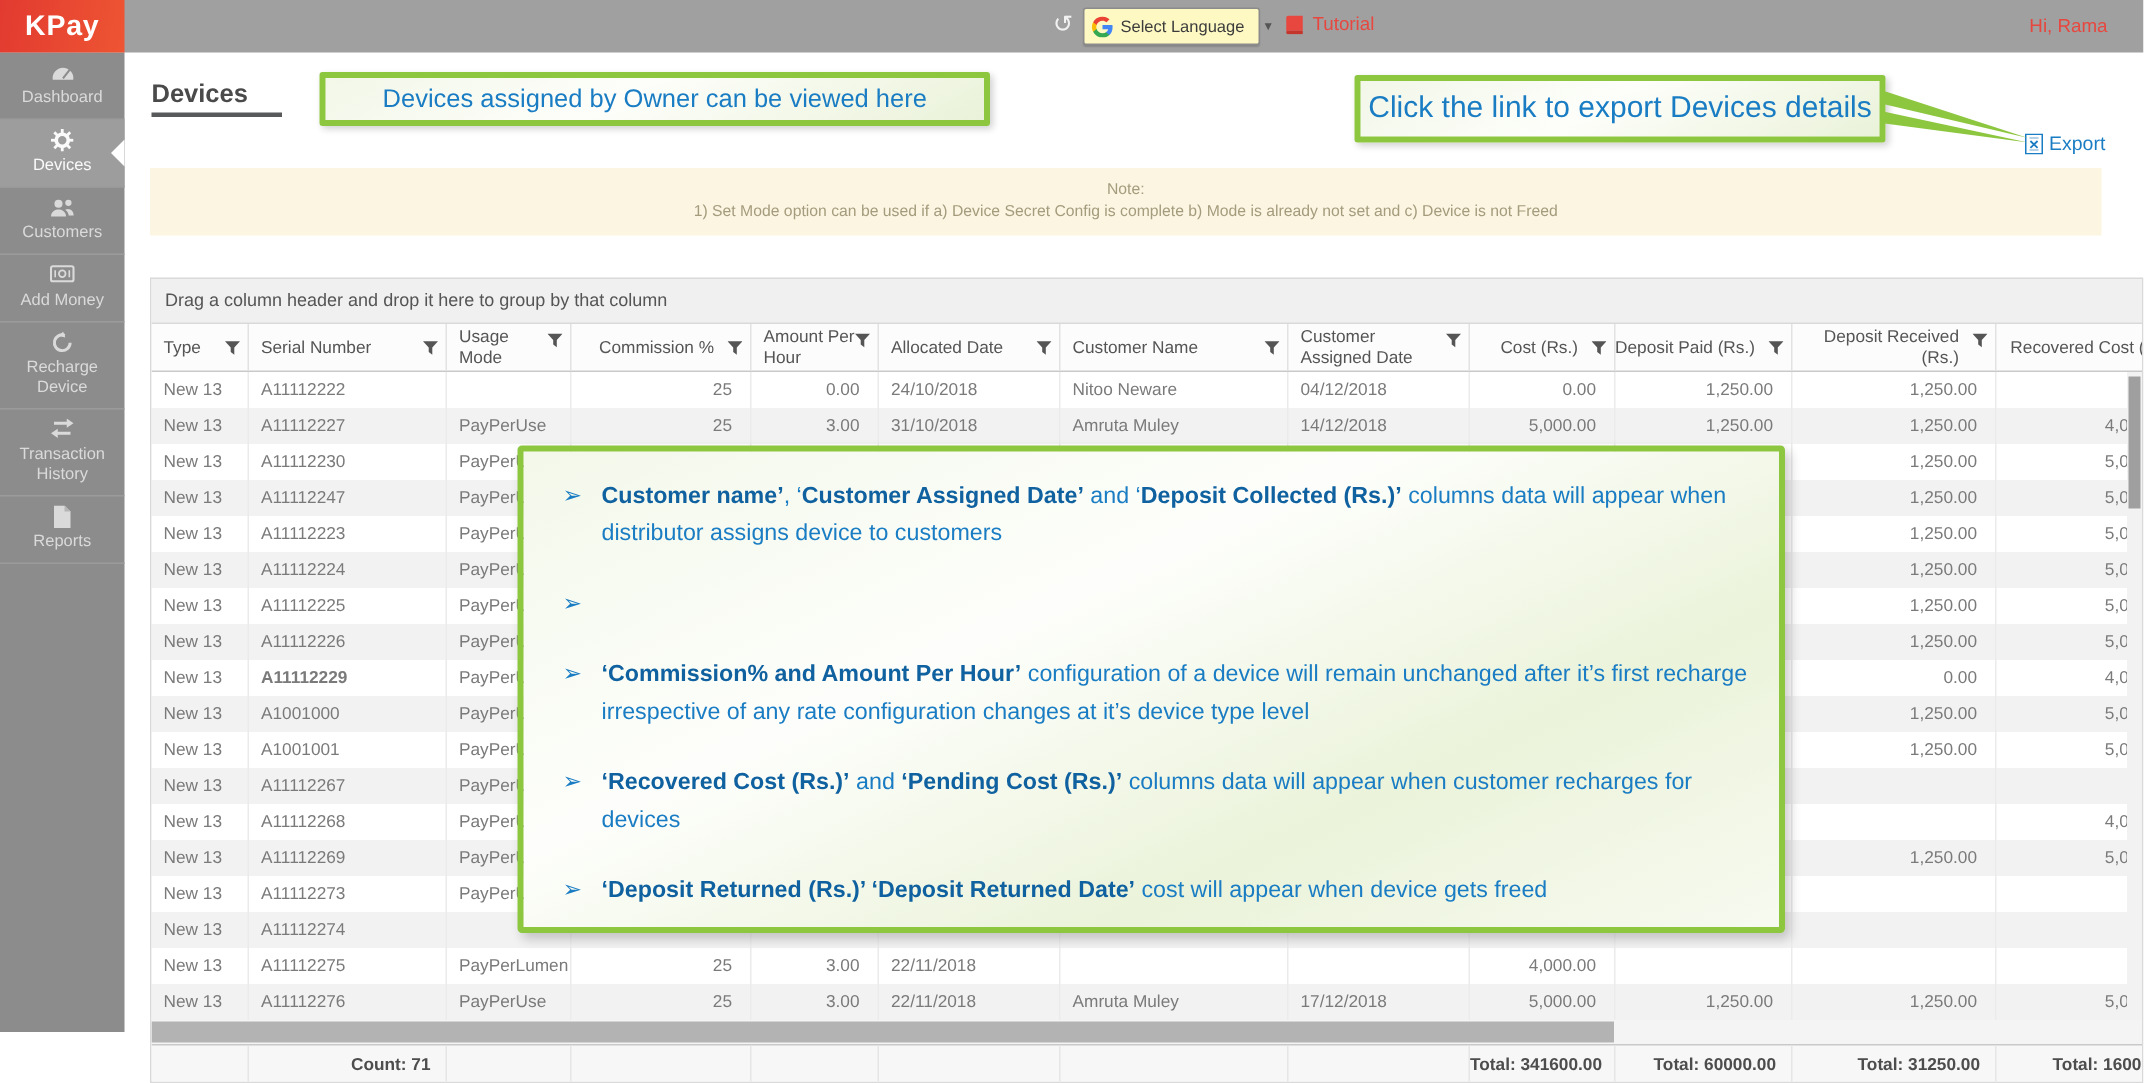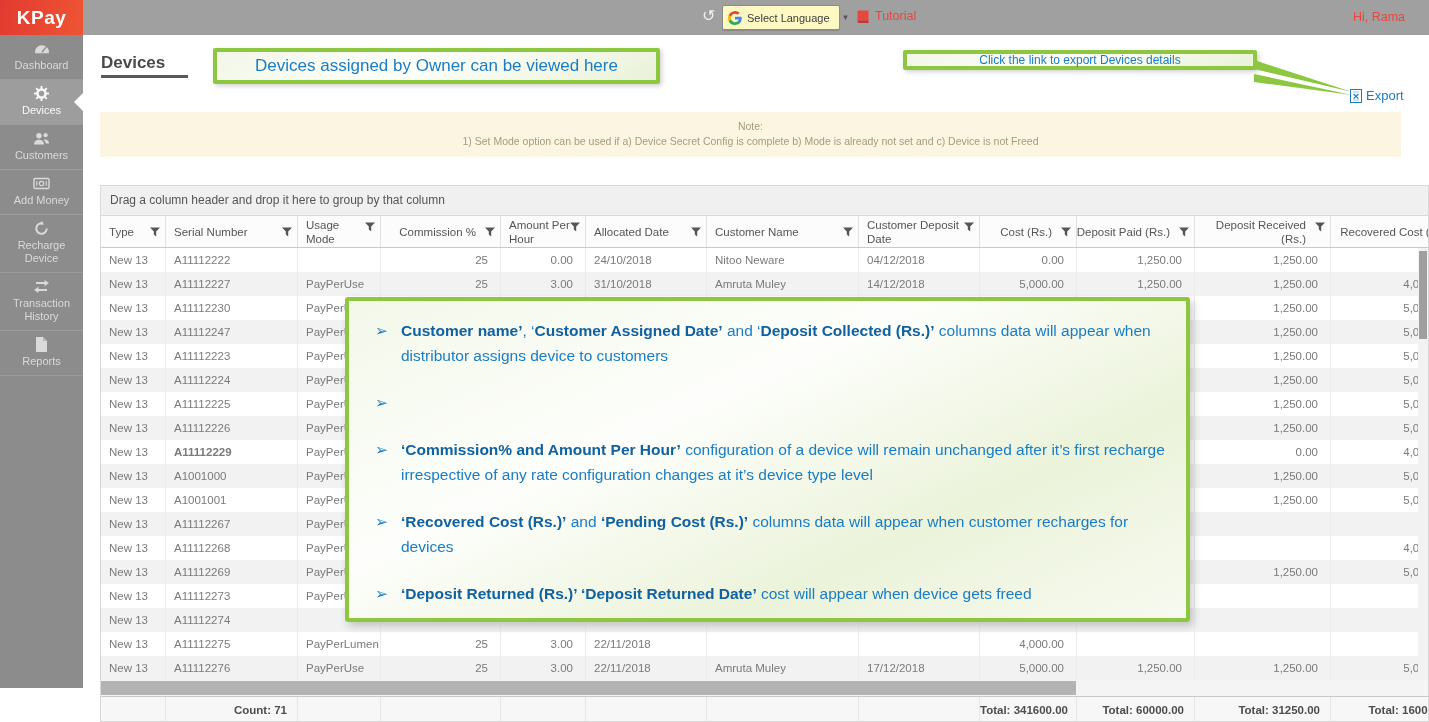--- a/index.html
+++ b/index.html
@@ -33,21 +33,21 @@
   
   .page-title{position:absolute;left:101px;top:53px;font-size:17px;font-weight:bold;color:#4a4a4a;z-index:2}
   .title-underline{position:absolute;left:101px;top:75px;width:87px;height:3px;background:#58595b;z-index:2}
   .export{position:absolute;left:1350px;top:88px;display:flex;gap:4px;align-items:center;color:#1a7dc4;font-size:13px;cursor:pointer;z-index:2}
 
   
   .callout{position:absolute;border:4px solid #8dc63f;border-radius:2px;z-index:7;
     background:linear-gradient(150deg,#f2f7e8 0%,#fdfefa 45%,#eaf2d9 100%);
     box-shadow:2px 2px 5px rgba(0,0,0,.18);display:flex;align-items:center;justify-content:center;color:#1a7dc4}
   .callout1{left:213px;top:48px;width:447px;height:36px;font-size:17px}
-  .callout2{left:903px;top:50px;width:354px;height:20px;font-size:12px}
+  .callout2{left:903px;top:50px;width:354px;height:45px;font-size:20px}
   .callout-arrow{position:absolute;left:1254px;top:58px;z-index:7}
 
   
   .note{position:absolute;left:100px;top:112px;width:1301px;height:45px;background:#fcf5e2;color:#a59c7d;
     font-size:10.5px;text-align:center;padding-top:7px;line-height:15px;z-index:1}
 
   
   .grid{position:absolute;left:100px;top:185px;width:1329px;height:537px;overflow:hidden;border:1px solid #d9d9d9;z-index:1}
   .groupbar{width:1360px;height:30px;line-height:29px;background:#f0f0f0;border-bottom:1px solid #d9d9d9;
     font-size:12px;color:#555;padding-left:9px}
@@ -241,21 +241,21 @@
             <path d="M0 .5h10L6.2 4.6v4.9L3.8 7.6V4.6z" fill="#555"></path>
           </svg></span>
       </div>
       <div class="hcell l" style="width: 152px;">
         <span class="hlabel">Customer Name</span>
         <span class="hfilter"><svg width="10" height="10" viewBox="0 0 10 10">
             <path d="M0 .5h10L6.2 4.6v4.9L3.8 7.6V4.6z" fill="#555"></path>
           </svg></span>
       </div>
       <div class="hcell l wrap" style="width: 121px;">
-        <span class="hlabel">Customer Deposit Date</span>
+        <span class="hlabel">Customer Assigned Date</span>
         <span class="hfilter top"><svg width="10" height="10" viewBox="0 0 10 10">
             <path d="M0 .5h10L6.2 4.6v4.9L3.8 7.6V4.6z" fill="#555"></path>
           </svg></span>
       </div>
       <div class="hcell r" style="width: 97px;">
         <span class="hlabel">Cost (Rs.)</span>
         <span class="hfilter"><svg width="10" height="10" viewBox="0 0 10 10">
             <path d="M0 .5h10L6.2 4.6v4.9L3.8 7.6V4.6z" fill="#555"></path>
           </svg></span>
       </div>

